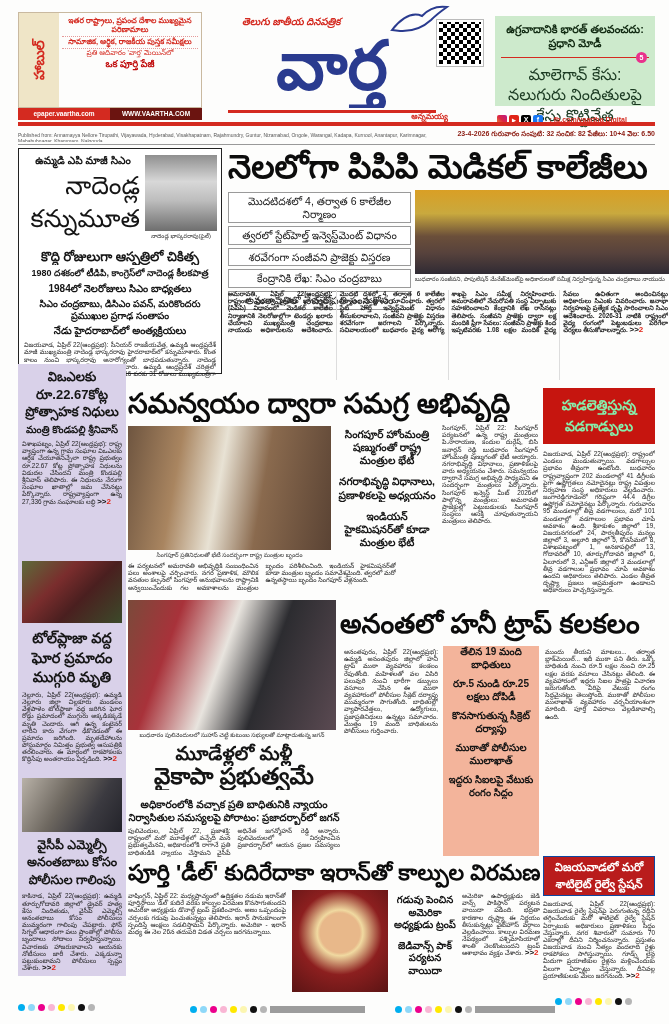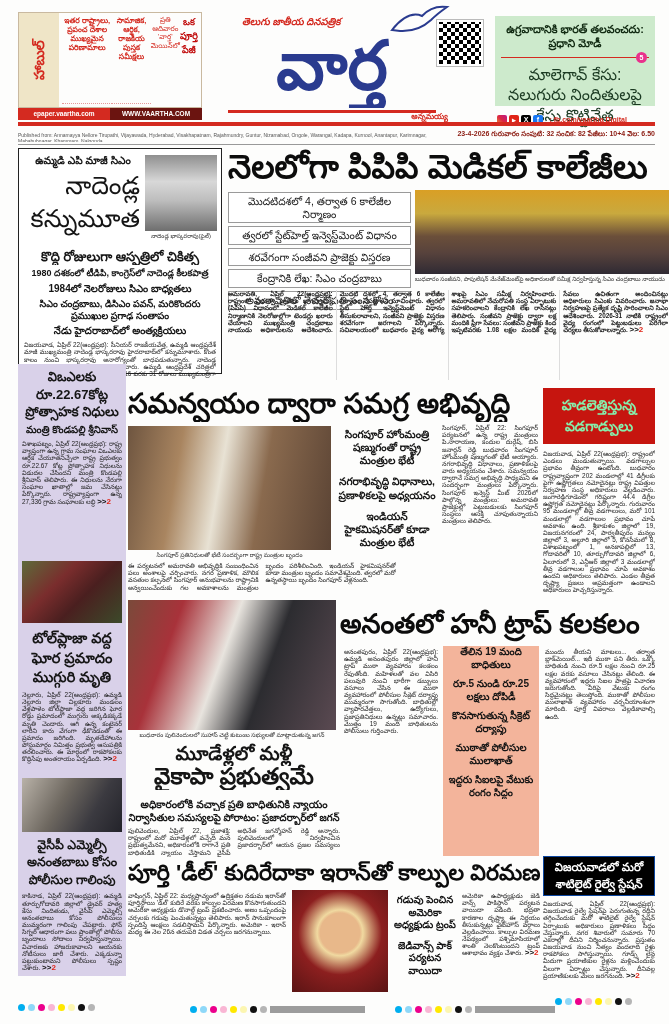--- a/index.html
+++ b/index.html
@@ -31,21 +31,21 @@
       repeating-linear-gradient(0deg,#000 0 4px,#fff 4px 8px),
       repeating-linear-gradient(90deg,#000 0 4px,#fff 4px 8px);
       background-blend-mode:difference;border:2px solid #fff;outline:1px solid #bbb}
 </style>
 </head>
 <body>
 
 <div class="abs" style="left:18px;top:12px;width:184px;height:96px;border:1px solid #c9b9a0;display:flex">
   <div style="width:40px;background:#efe5c7;color:#d42a20;font-weight:800;font-size:14px;
               writing-mode:vertical-rl;transform:rotate(180deg);text-align:center;line-height:40px;overflow:hidden">హాబుల్</div>
-  <div style="flex:1;display:flex;flex-direction:row;justify-content:flex-start;padding:3px 3px">
+  <div style="flex:1;display:flex;flex-direction:column;justify-content:flex-start;padding:3px 3px">
     <div class="c" style="font-size:7.6px;font-weight:bold;color:#d42a20;line-height:1.2;border-bottom:1px dotted #e59a9a;padding-bottom:2px">ఇతర రాష్ట్రాలు, ప్రపంచ దేశాల ముఖ్యమైన పరిణామాలు</div>
     <div class="c" style="font-size:7.6px;font-weight:bold;color:#d42a20;line-height:1.2;border-bottom:1px dotted #e59a9a;padding-bottom:2px">సామాజిక, ఆర్థిక, రాజకీయ పుస్తక సమీక్షలు</div>
     <div class="c" style="font-size:7.2px;color:#d42a20;line-height:1.2">ప్రతి ఆదివారం 'వార్త' మెయిన్‌లో</div>
     <div class="c" style="font-size:9.5px;font-weight:800;color:#c00a0a">ఒక పూర్తి పేజీ</div>
   </div>
 </div>
 <div class="abs" style="left:18px;top:108px;width:184px;height:12px;display:flex">
   <div style="flex:1;background:#d42a20;color:#fff;font-size:6.5px;font-weight:bold;text-align:center;line-height:12px">epaper.vaartha.com</div>
   <div style="flex:1;background:#6b1410;color:#fff;font-size:6.5px;font-weight:bold;text-align:center;line-height:12px">WWW.VAARTHA.COM</div>
 </div>
@@ -189,20 +189,20 @@
   <span>అమెరికా ఉపాధ్యక్షుడు జెడి వాన్స్ పాకిస్థాన్ పర్యటన వాయిదా పడింది. భద్రతా కారణాల దృష్ట్యా ఈ నిర్ణయం తీసుకున్నట్లు వైట్‌హౌస్ వర్గాలు వెల్లడించాయి. కాల్పుల విరమణ నేపథ్యంలో పశ్చిమాసియాలో శాంతి నెలకొంటుందని ట్రంప్ ఆశాభావం వ్యక్తం చేశారు.</span>
   <span class="jump"><span>&gt;&gt;</span><span class="pg">2</span></span>
 </div>
 <div class="abs" style="left:190px;top:1000px;white-space:nowrap">
   <span><span class="dot" style="background: rgb(0, 174, 239);"></span><span class="dot" style="background: rgb(142, 216, 248);"></span><span class="dot" style="background: rgb(236, 0, 140);"></span><span class="dot" style="background: rgb(249, 182, 212);"></span><span class="dot" style="background: rgb(255, 232, 0);"></span><span class="dot" style="background: rgb(252, 246, 177);"></span><span class="dot" style="background: rgb(17, 17, 17);"></span><span class="dot" style="background: rgb(181, 181, 181);"></span></span><span class="graybar" style="width:95px"></span>
 </div>
 <div class="abs" style="left:395px;top:1000px;white-space:nowrap">
   <span><span class="dot" style="background: rgb(0, 174, 239);"></span><span class="dot" style="background: rgb(142, 216, 248);"></span><span class="dot" style="background: rgb(236, 0, 140);"></span><span class="dot" style="background: rgb(249, 182, 212);"></span><span class="dot" style="background: rgb(255, 232, 0);"></span><span class="dot" style="background: rgb(252, 246, 177);"></span><span class="dot" style="background: rgb(17, 17, 17);"></span><span class="dot" style="background: rgb(181, 181, 181);"></span></span><span class="graybar" style="width:80px"></span>
 </div>
 
-<div class="abs" style="left:543px;top:856px;width:112px;height:40px;background:#000000;border:1px solid #0d47a1;display:flex;align-items:center;justify-content:center">
+<div class="abs" style="left:543px;top:856px;width:112px;height:40px;background:#b91c1c;border:1px solid #0d47a1;display:flex;align-items:center;justify-content:center">
   <div class="c clip" style="color:#fff;font-weight:bold;font-size:11.5px;line-height:1.5">విజయవాడలో మరో శాటిలైట్ రైల్వే స్టేషన్</div>
 </div>
 <div class="abs tiny clip" style="left:543px;top:900px;width:112px;height:86px">
   <span>విజయవాడ, ఏప్రిల్ 22(ఆంధ్రప్రభ): విజయవాడ రైల్వే స్టేషన్‌పై పెరుగుతున్న రద్దీని తగ్గించేందుకు మరో శాటిలైట్ రైల్వే స్టేషన్ ఏర్పాటుకు అధికారులు ప్రణాళికలు సిద్ధం చేస్తున్నారు. నగర శివారులో సుమారు 70 ఎకరాల్లో దీనిని నిర్మించనున్నారు. ప్రస్తుతం విజయవాడ నుంచి నిత్యం వందలాది రైళ్లు రాకపోకలు సాగిస్తున్నాయి. గూడ్స్ లైన్ల మీదుగా ప్రయాణికుల రైళ్లను మళ్లించేందుకు వీలుగా ఏర్పాట్లు చేస్తున్నారు. దీనివల్ల ప్రయాణికులకు మేలు జరగనుంది.</span>
   <span class="jump"><span>&gt;&gt;</span><span class="pg">2</span></span>
 </div>
 <div class="abs" style="left:555px;top:992px"><span class="dot" style="background: rgb(0, 174, 239);"></span><span class="dot" style="background: rgb(142, 216, 248);"></span><span class="dot" style="background: rgb(236, 0, 140);"></span><span class="dot" style="background: rgb(249, 182, 212);"></span><span class="dot" style="background: rgb(255, 232, 0);"></span><span class="dot" style="background: rgb(252, 246, 177);"></span><span class="dot" style="background: rgb(17, 17, 17);"></span><span class="dot" style="background: rgb(181, 181, 181);"></span></div>
 
 </body></html>

